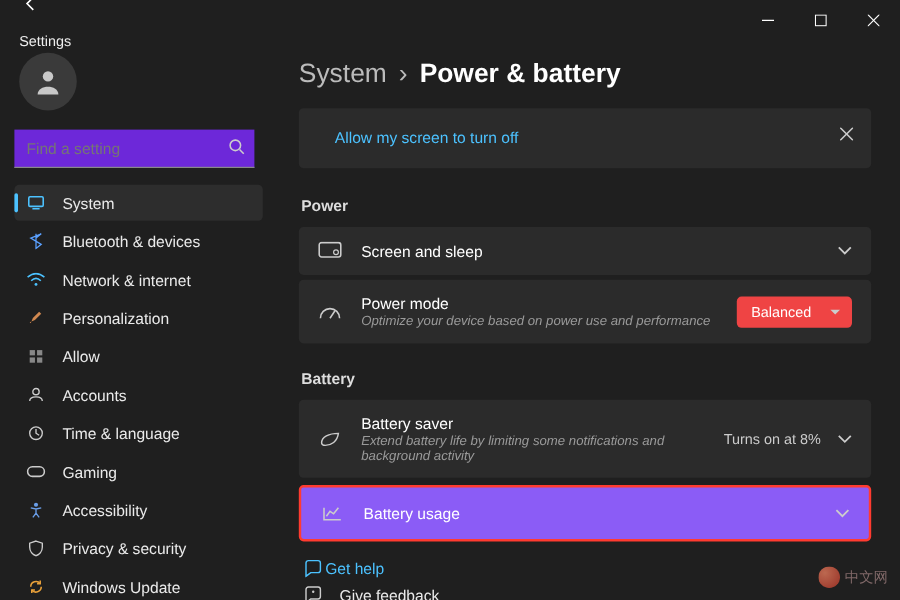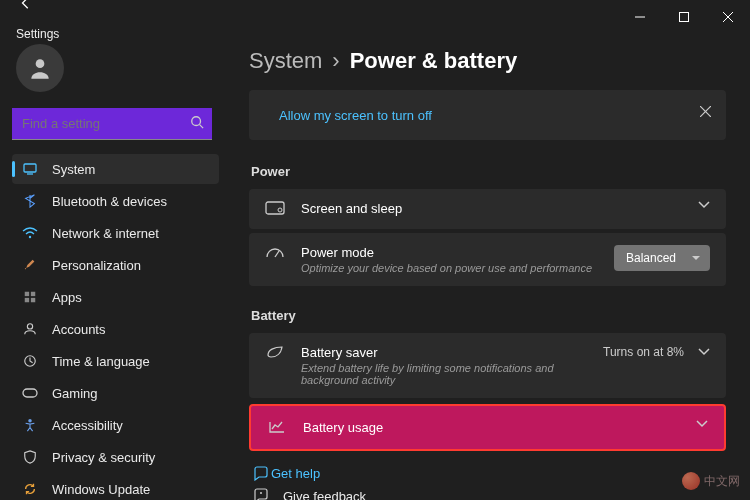--- a/index.html
+++ b/index.html
@@ -29,29 +29,29 @@
   .content { flex: 1; padding: 14px 24px 0 24px; overflow-y: auto; }
   .crumb { display:flex; align-items:center; gap: 10px; font-size: 22px; font-weight: 600; margin-bottom: 16px; }
   .crumb .sys { color: #bbb; font-weight: 500; }
   .crumb .chev { color: #bbb; font-weight: 400; }
 
   .banner { background: #2b2b2b; border-radius: 4px; padding: 16px 40px 16px 30px; position: relative; margin-bottom: 24px; }
   .banner a { color: #4cc2ff; font-size: 13px; text-decoration: none; text-align: right; }
   .banner .close { position: absolute; right: 8px; top: 8px; width: 26px; height: 26px; display:flex; align-items:center; justify-content:center; }
 
   .section-label { font-size: 13px; color: #ddd; font-weight: 600; margin: 0 0 10px 2px; }
-  .card { background: #2b2b2b; border-radius: 4px; display:flex; align-items:flex-start; padding: 12px 16px; margin-bottom: 4px; gap: 16px; }
-  .card.highlight { border: 2px solid #ff3b30; background:#be185d; padding: 14px 16px; margin-top:6px; }
+  .card { background: #2b2b2b; border-radius: 4px; display:flex; align-items:center; padding: 12px 16px; margin-bottom: 4px; gap: 16px; }
+  .card.highlight { border: 2px solid #ff3b30; background:#8b5cf6; padding: 14px 16px; margin-top:6px; }
   .card .cicon { width: 20px; display:flex; align-items:center; justify-content:center; }
   .card .ctext { flex:1; }
   .card .ctitle { font-size: 13px; }
   .card .csub { font-size: 11px; color: #9a9a9a; margin-top: 2px; font-style: italic; }
   .card .cright { display:flex; align-items:center; gap: 14px; }
   .card .status { font-size: 12px; color: #ccc; }
-  .dropdown { background: #737373; border-radius: 4px; padding: 6px 28px 6px 12px; font-size: 12px; position: relative; min-width: 96px; }
+  .dropdown { background: #ef4444; border-radius: 4px; padding: 6px 28px 6px 12px; font-size: 12px; position: relative; min-width: 96px; }
   .dropdown::after { content:""; position:absolute; right:10px; top:11px; border:4px solid transparent; border-top-color:#ccc; }
   .chevron { display:flex; align-items:center; }
 
   .help { display:flex; align-items:center; font-size: 13px; color:#4cc2ff; margin: 14px 0 6px 4px; }
   .help .hicon { width:18px; display:flex; }
   .feedback { display:flex; align-items:center; gap: 14px; font-size: 13px; color:#eaeaea; margin: 0 0 0 4px; }
 
   .watermark { position:absolute; right:10px; bottom:10px; font-size:12px; color:#a88; opacity:0.7; display:flex; align-items:center; gap:4px; }
   .watermark .globe { width:18px; height:18px; border-radius:50%; background: radial-gradient(circle at 30% 30%, #ff8866, #cc3a2a); }
 </style>
@@ -141,21 +141,21 @@
       </div>
       <div class="nav-item">
         <span class="nicon">
             <svg width="14" height="14" viewBox="0 0 16 16">
               <rect x="2" y="2" width="5" height="5" fill="#888"></rect>
               <rect x="9" y="2" width="5" height="5" fill="#888"></rect>
               <rect x="2" y="9" width="5" height="5" fill="#888"></rect>
               <rect x="9" y="9" width="5" height="5" fill="#888"></rect>
             </svg>
           </span>
-        <span>Apps</span>
+        <span>Allow</span>
       </div>
       <div class="nav-item">
         <span class="nicon">
             <svg width="14" height="14" viewBox="0 0 16 16">
               <circle cx="8" cy="5" r="3" fill="none" stroke="#ccc" stroke-width="1.3"></circle>
               <path d="M2 14c0-3 3-4 6-4s6 1 6 4" fill="none" stroke="#ccc" stroke-width="1.3"></path>
             </svg>
           </span>
         <span>Accounts</span>
       </div>

